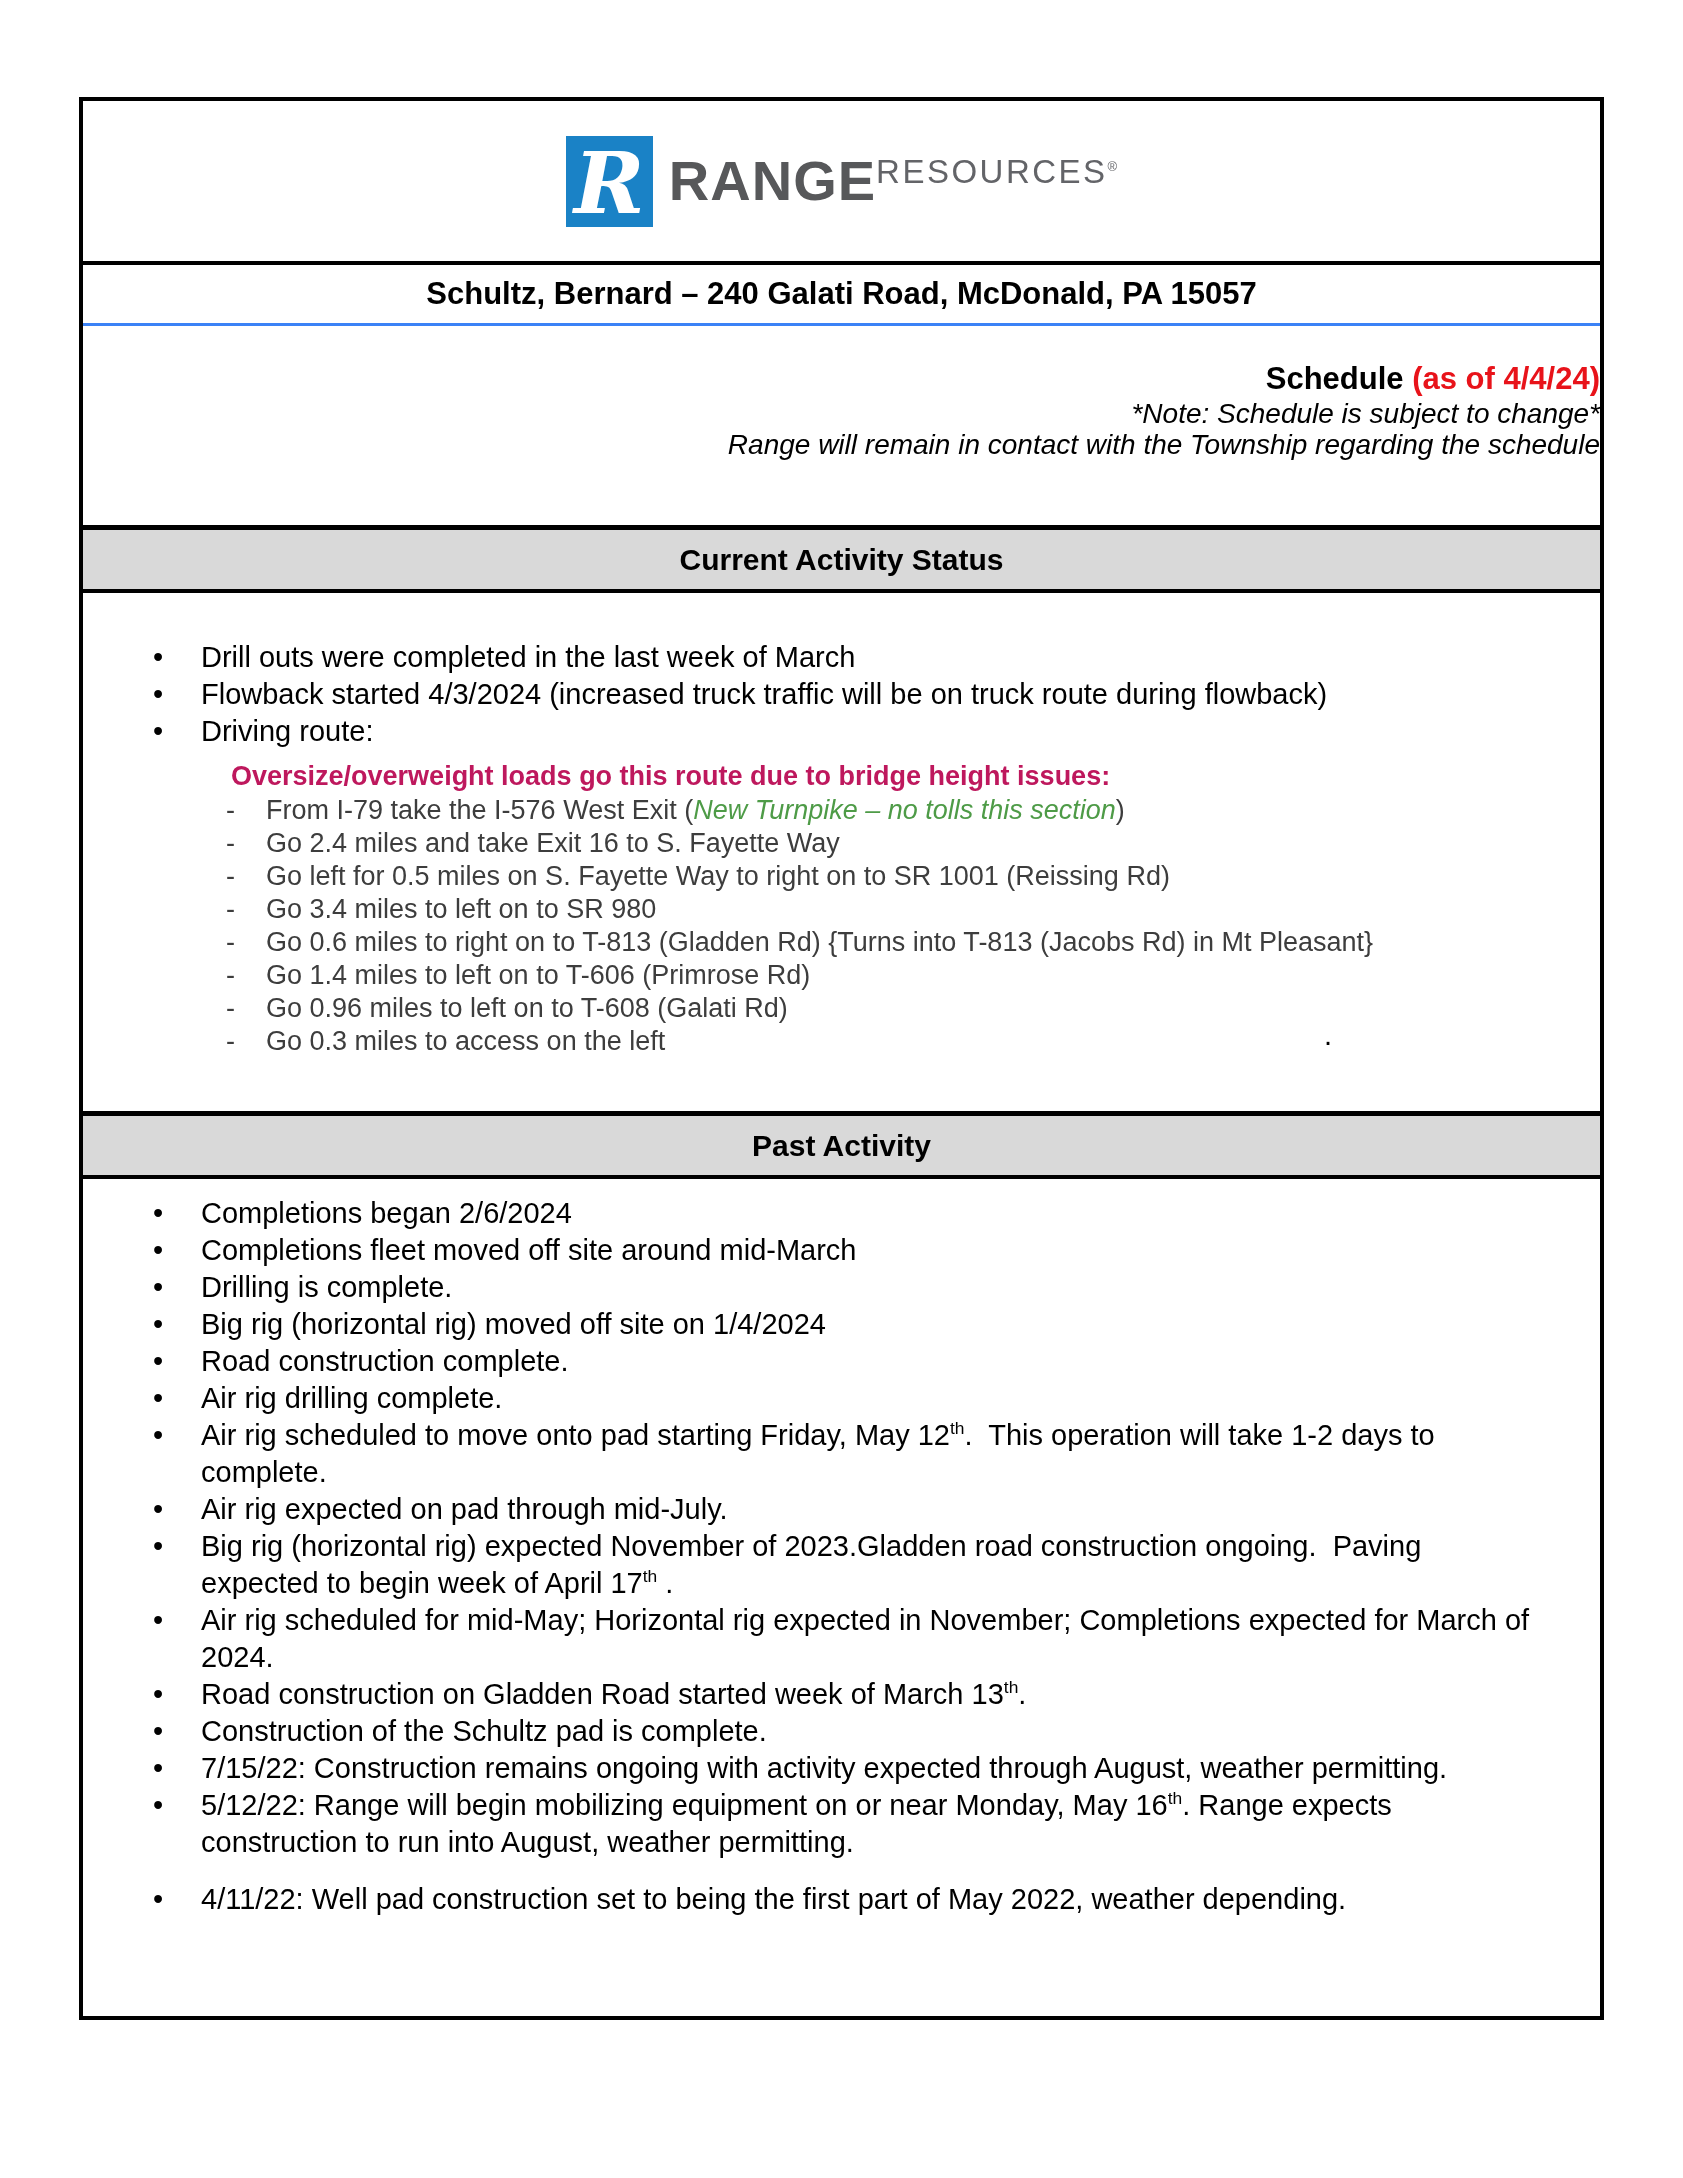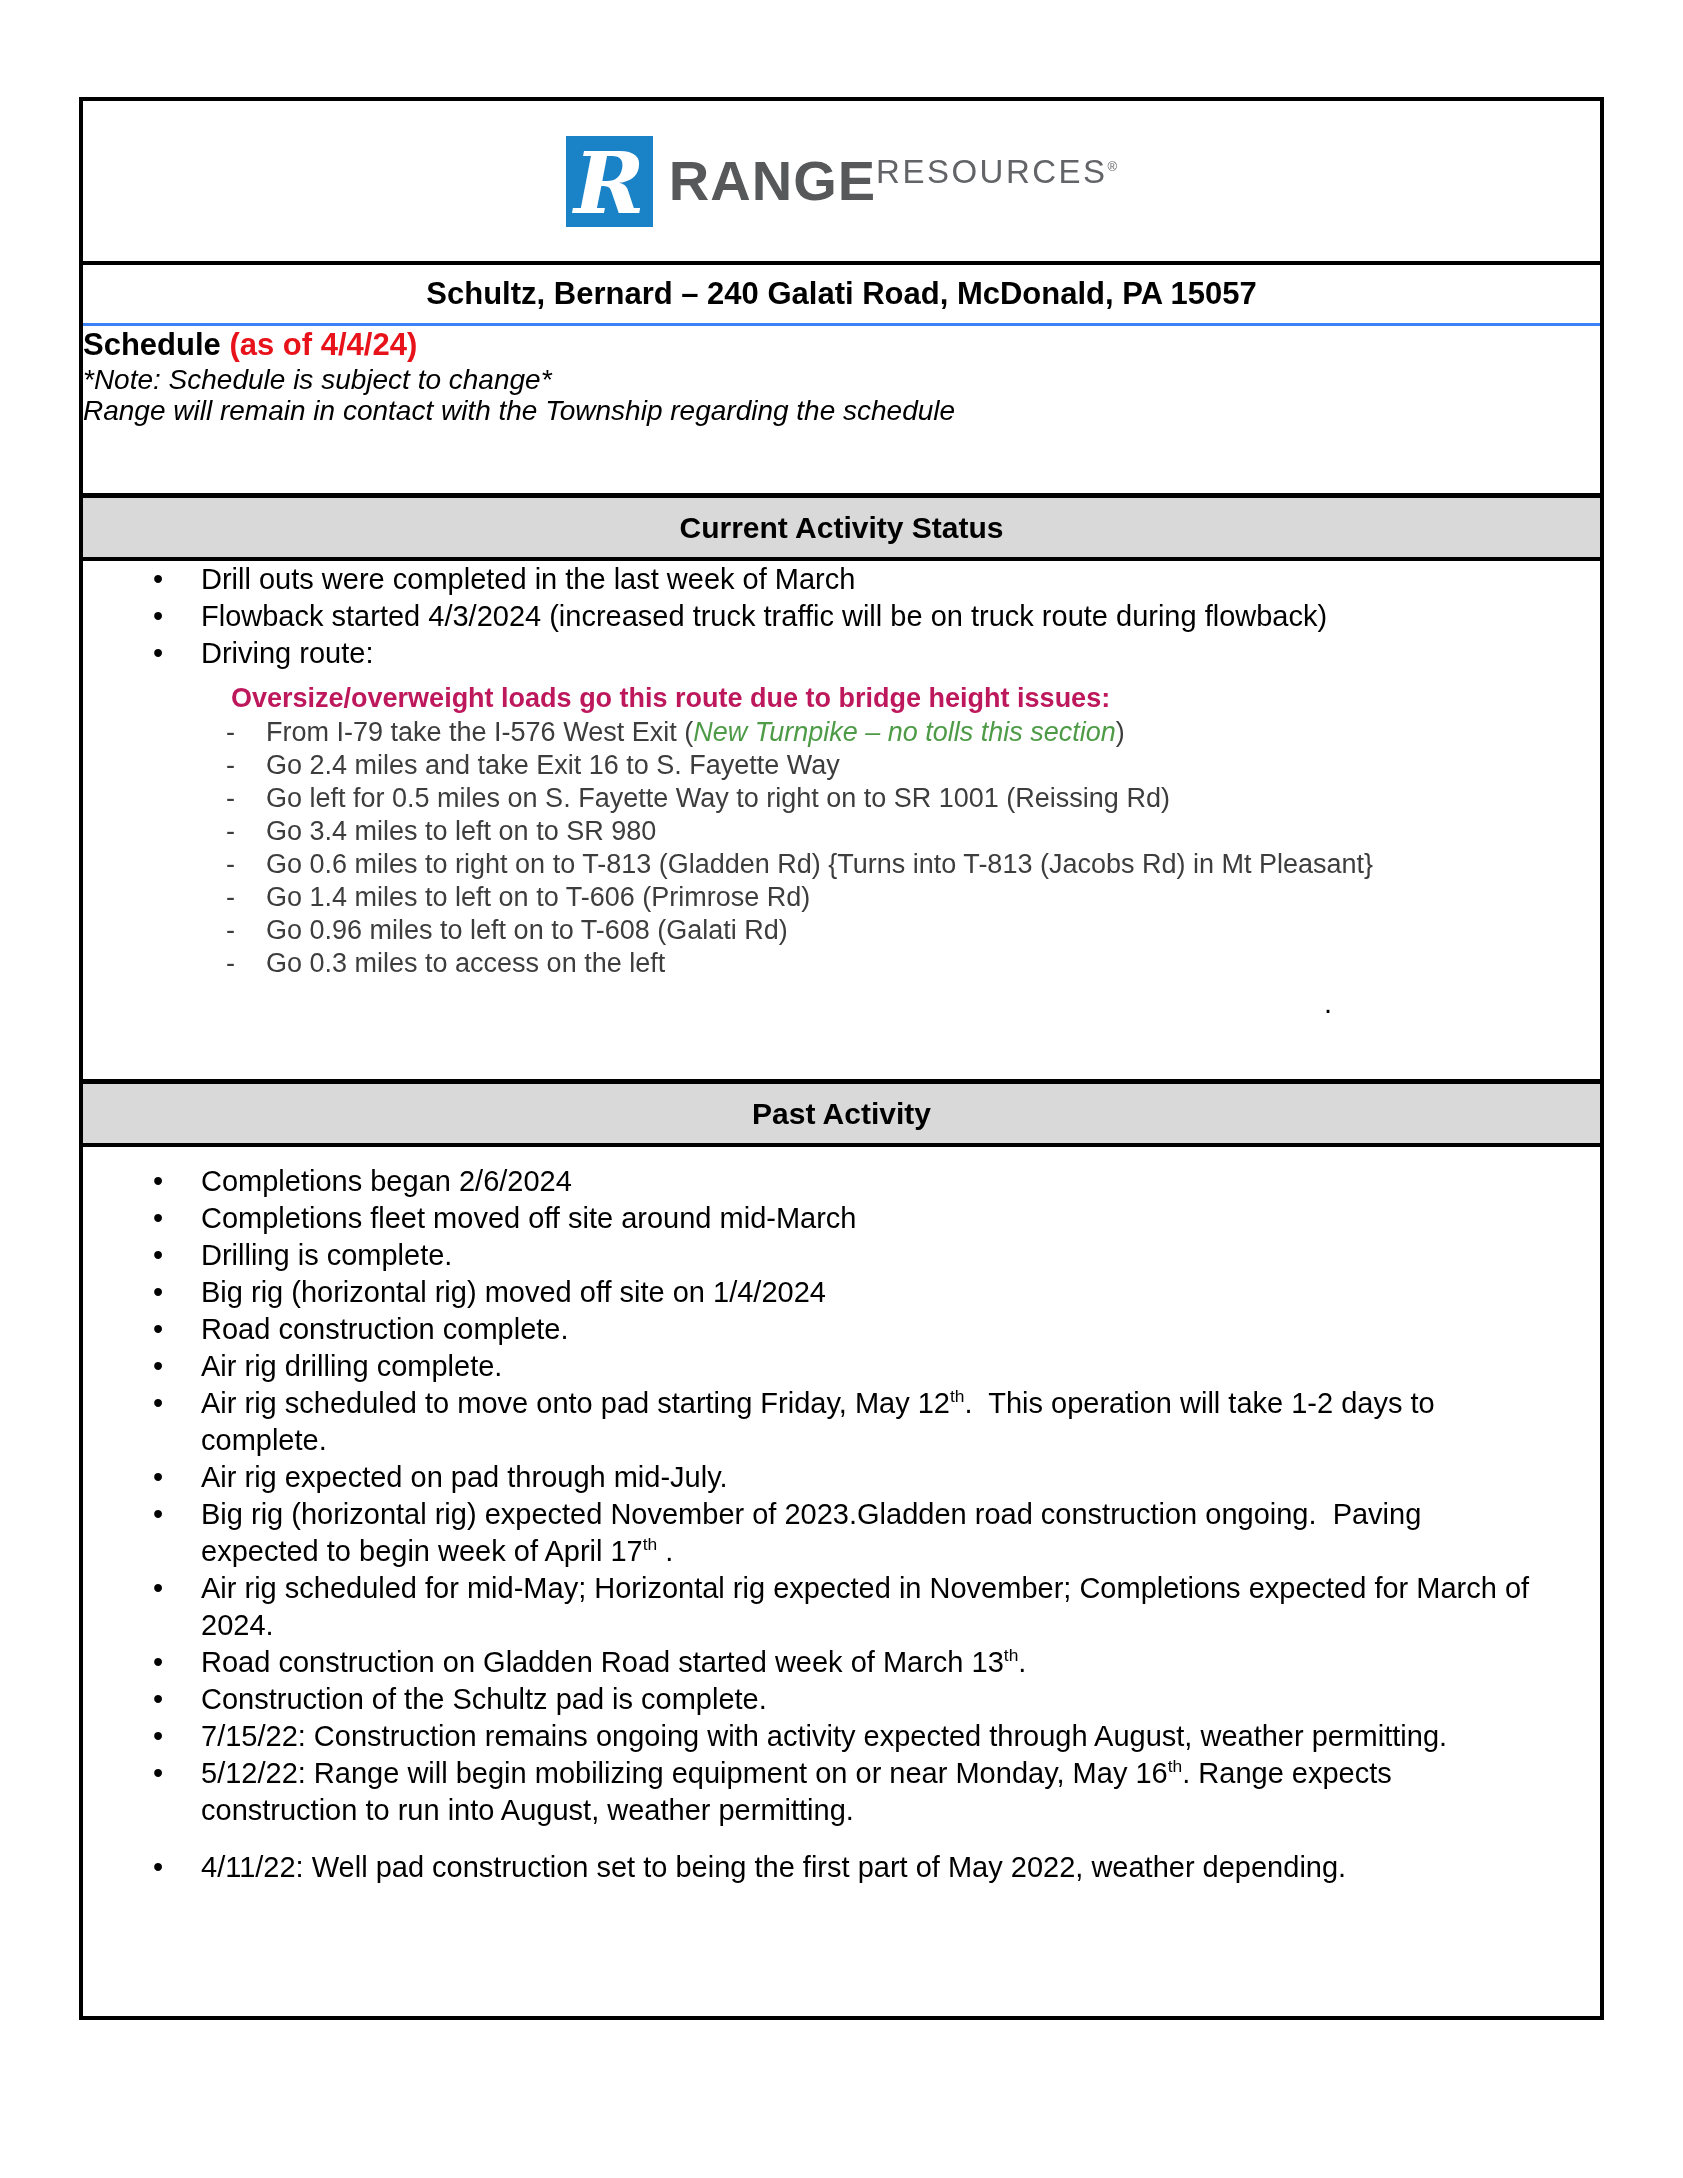--- a/index.html
+++ b/index.html
@@ -25,32 +25,32 @@
   .logo-textcol{display:flex;flex-direction:row;justify-content:center;}
   .brand-top{font-size:56px;font-weight:bold;color:var(--logo-gray,#57585a);letter-spacing:1px;line-height:1;}
   .brand-bottom{font-size:33px;font-weight:400;color:var(--logo-gray-light,#636468);letter-spacing:2.5px;line-height:1.05;margin-top:2px;text-align:right;}
   .reg{font-size:13px;vertical-align:super;letter-spacing:0;}
 
   
   .name-row{height:61px;border-bottom:3px solid #3b82f6;display:flex;align-items:center;justify-content:center;}
   .name-text{font-size:31px;font-weight:bold;}
 
   
-  .schedule-row{height:172px;border-bottom:5px solid #000;text-align:left;}
+  .schedule-row{height:204px;border-bottom:5px solid #000;text-align:right;padding-top:34px;}
   .sched-title{font-size:31px;line-height:38px;font-weight:bold;}
   .red{color:var(--red,#ee1111);font-weight:bold;}
   .sched-note{font-size:28px;line-height:31px;font-style:italic;}
 
   
   .band{height:63px;border-bottom:4px solid #000;background:var(--band-gray,#d9d9d9);
         display:flex;align-items:center;justify-content:center;}
   .band-text{font-size:30px;font-weight:bold;}
 
   
-  .current-row{height:523px;border-bottom:5px solid #000;position:relative;}
+  .current-row{height:523px;border-bottom:5px solid #000;position:relative;padding-top:46px;}
 
   ul.bullets{list-style:none;margin:0;padding:0;}
   ul.bullets li{
     position:relative;padding-left:118px;padding-right:69px;
     font-size:29px;line-height:37px;white-space:pre-wrap;
   }
   ul.bullets li::before{content:"\2022";position:absolute;left:70px;top:0;}
 
   .route{margin-left:141px;margin-top:10px;font-size:27px;line-height:33px;color:#3d3d3d;}
   .route-head{font-weight:bold;color:#be185d;margin-left:7px;margin-bottom:1px;}

